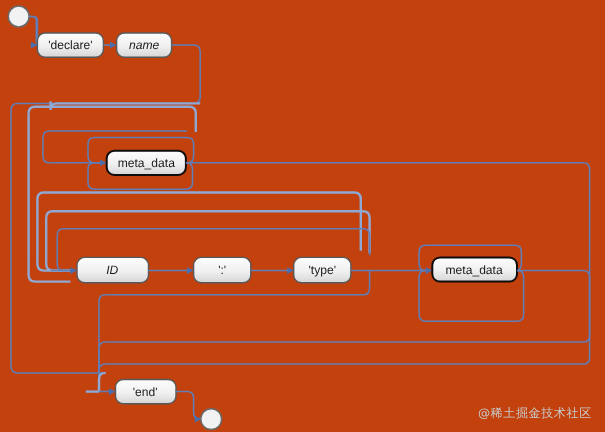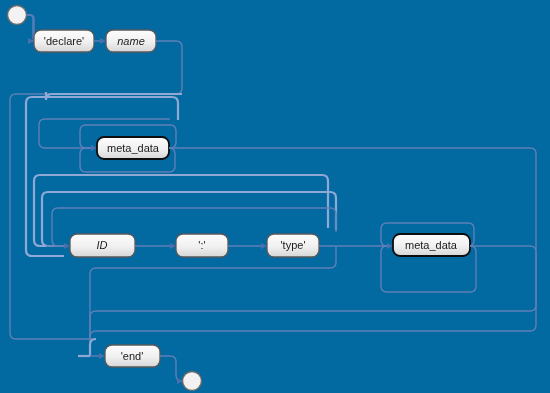--- a/index.html
+++ b/index.html
@@ -7,21 +7,21 @@
     padding: 0;
     background: #ffffff;
   }
   body {
     font-family: "Liberation Sans", sans-serif;
   }
   #diagram-root {
     position: relative;
     width: 550px;
     height: 393px;
-    background: #0369a1;
+    background: #c2410c;
     overflow: hidden;
   }
   svg#railroad {
     position: absolute;
     left: 0;
     top: 0;
     width: 550px;
     height: 393px;
     display: block;
   }
@@ -187,14 +187,15 @@
     <rect class="node-box node-box-light" x="105" y="345" width="55" height="22" fill="url(#boxGrad)"></rect>
     <text class="node-label" x="132" y="357">'end'</text>
 
     <path class="track" d="M 160 356 L 170 356 Q 176 356 176 362 L 176 375 Q 176 381 182 381 L 180 381"></path>
     <polygon class="arrow-head" points="183,381 177,378 177,384"></polygon>
 
     <circle class="terminal-circle" cx="192" cy="381" r="9.5"></circle>
 
   </svg>
 
+  <div class="watermark">@稀土掘金技术社区</div>
 
 </div>
 
 </body></html>

